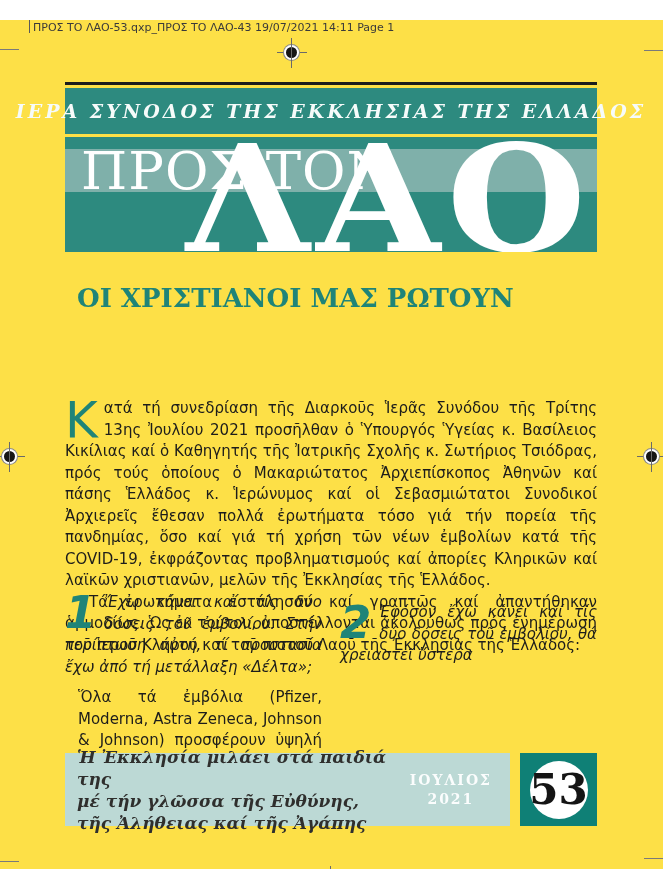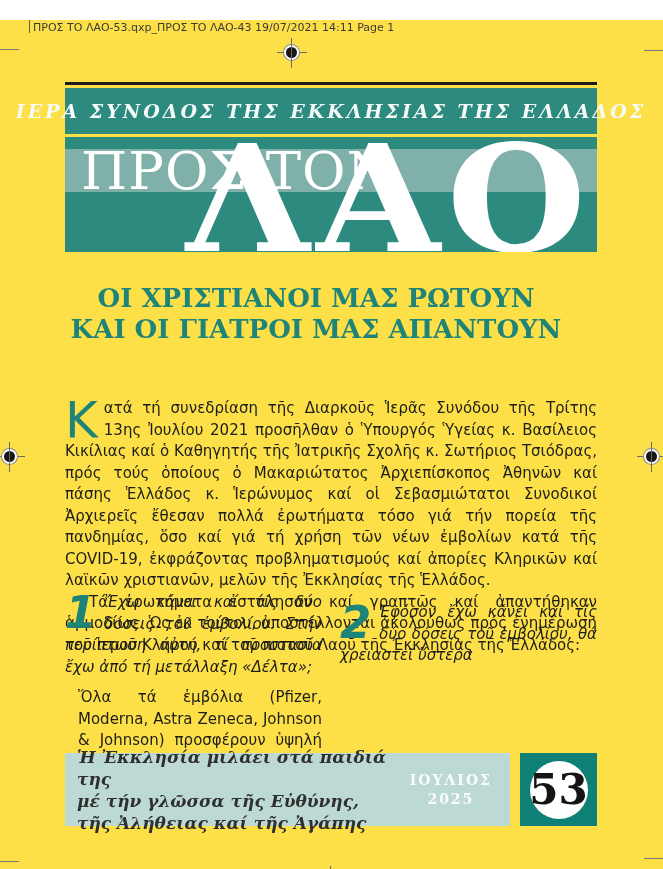--- a/index.html
+++ b/index.html
@@ -34,21 +34,21 @@
 
   .masthead{position:absolute;left:65px;top:117px;width:532px;height:115px;background:#2d8a7f;overflow:hidden;}
   .masthead .stripe{position:absolute;left:0;top:12px;width:100%;height:43px;background:#7fb0aa;}
   .title-prefix{position:absolute;left:16px;top:12px;color:#ffffff;font-family:"DejaVu Serif",serif;
                 font-size:53px;line-height:43px;letter-spacing:1px;white-space:nowrap;}
   .title-main{position:absolute;right:4px;top:-12px;color:#ffffff;font-family:"DejaVu Serif",serif;
               font-weight:bold;font-size:148px;line-height:1;letter-spacing:6px;white-space:nowrap;
               transform:scaleX(1.08);transform-origin:right center;}
 
   
-  .headline{position:absolute;left:50px;top:263px;width:532px;text-align:center;color:#1f8478;
+  .headline{position:absolute;left:77px;top:263px;width:532px;color:#1f8478;
             font-family:"DejaVu Serif",serif;font-weight:bold;font-size:26px;line-height:31px;}
 
   
   .intro{position:absolute;left:65px;top:378px;width:532px;color:#1d1d1b;
          font-size:15px;line-height:21.5px;text-align:justify;}
   .intro p{margin:0;}
   .dropcap{float:left;color:#1f8478;font-size:50px;line-height:40px;padding:2px 6px 0 0;}
   .indent{text-indent:24px;}
 
   
@@ -110,21 +110,20 @@
   </div>
 
   <div class="masthead">
     <div class="stripe"></div>
     <div class="title-prefix">ΠΡΟΣ ΤΟΝ</div>
     <div class="title-main">ΛΑΟ</div>
   </div>
 
   <div class="headline">
     <div>ΟΙ ΧΡΙΣΤΙΑΝΟΙ ΜΑΣ ΡΩΤΟΥΝ</div>
-    <div>ΚΑΙ ΟΙ ΓΙΑΤΡΟΙ ΜΑΣ ΑΠΑΝΤΟΥΝ</div>
   </div>
 
   <div class="intro">
     <p><span class="dropcap">Κ</span><span>ατά τή συνεδρίαση τῆς Διαρκοῦς Ἱερᾶς Συνόδου τῆς Τρίτης 13ης Ἰουλίου 2021 προσῆλθαν ὁ Ὑπουργός Ὑγείας κ. Βασίλειος Κικίλιας καί ὁ Καθηγητής τῆς Ἰατρικῆς Σχολῆς κ. Σωτήριος Τσιόδρας, πρός τούς ὁποίους ὁ Μακαριώτατος Ἀρχιεπίσκοπος Ἀθηνῶν καί πάσης Ἑλλάδος κ. Ἱερώνυμος καί οἱ Σεβασμιώτατοι Συνοδικοί Ἀρχιερεῖς ἔθεσαν πολλά ἐρωτήματα τόσο γιά τήν πορεία τῆς πανδημίας, ὅσο καί γιά τή χρήση τῶν νέων ἐμβολίων κατά τῆς COVID-19, ἐκφράζοντας προβληματισμούς καί ἀπορίες Κληρικῶν καί λαϊκῶν χριστιανῶν, μελῶν τῆς Ἐκκλησίας τῆς Ἑλλάδος.</span></p>
     <p class="indent">Τά ἐρωτήματα ἐστάλησαν καί γραπτῶς καί ἀπαντήθηκαν ἁρμοδίως. Ὡς ἐκ τούτου, ἀποστέλλονται ἀκολούθως πρός ἐνημέρωση τοῦ ἱεροῦ Κλήρου καί τοῦ πιστοῦ Λαοῦ τῆς Ἐκκλησίας τῆς Ἑλλάδος:</p>
   </div>
 
   <div class="columns">
     <div class="col">
       <p class="question"><span class="qnum">1</span><span>Ἔχω κάνει καί τίς δύο δόσεις τοῦ ἐμβολίου. Στήν περίπτωση αὐτή, τί προστασία ἔχω ἀπό τή μετάλλαξη «Δέλτα»;</span></p>
@@ -137,21 +136,21 @@
 
   <div class="footer">
     <div class="motto-box">
       <div class="motto">
         <div>Ἡ Ἐκκλησία μιλάει στά παιδιά της</div>
         <div>μέ τήν γλῶσσα τῆς Εὐθύνης,</div>
         <div>τῆς Ἀλήθειας καί τῆς Ἀγάπης</div>
       </div>
       <div class="issue-date">
         <div>ΙΟΥΛΙΟΣ</div>
-        <div>2025</div>
+        <div>2021</div>
       </div>
     </div>
     <div class="issue-box">
       <div class="issue-circle">
         <span class="issue-number">53</span>
       </div>
     </div>
   </div>
 
 </div>

